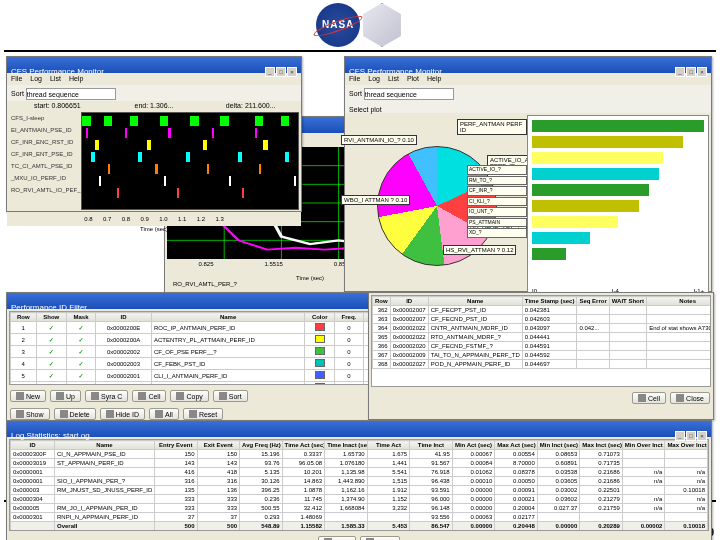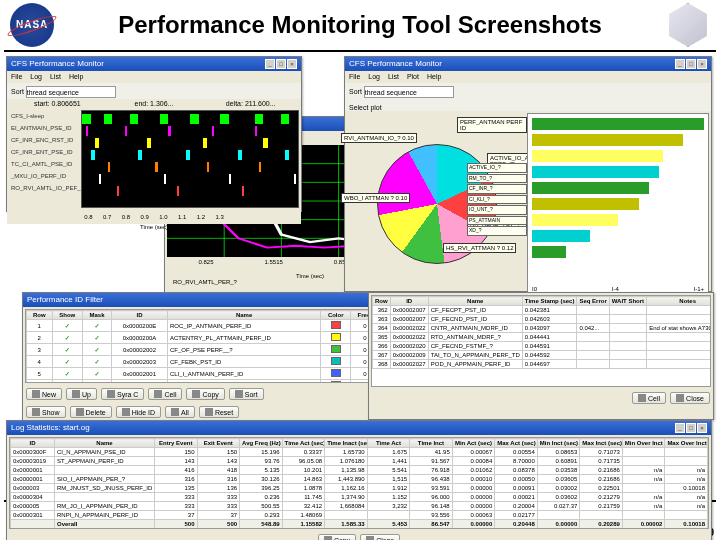--- a/index.html
+++ b/index.html
@@ -7,21 +7,21 @@
   .header { display: flex; align-items: center; justify-content: center; padding: 2px 10px; height: 50px; }
   .header-title { font-size: 24px; font-weight: bold; text-align: center; flex: 1; line-height: 1.1; }
   .logo-circle { width: 44px; height: 44px; border-radius: 50%; position: relative; }
   .nasa { background: radial-gradient(circle at 50% 50%, #2a4a9c 0%, #1a3a8c 70%); }
   .nasa::after { content: ""; position: absolute; width: 50px; height: 8px; border: 1px solid #d33; border-radius: 50%; top: 18px; left: -4px; transform: rotate(-20deg); }
   .nasa-text { position: absolute; top: 16px; left: 6px; color: #fff; font-size: 10px; font-weight: bold; letter-spacing: 1px; }
   .right-logo { width: 44px; height: 44px; background: linear-gradient(135deg, #e8e8f0, #c0c0d0); clip-path: polygon(50% 0%, 93% 25%, 93% 75%, 50% 100%, 7% 75%, 7% 25%); border: 1px solid #999; }
   .divider { height: 2px; background: #000; margin: 0 4px; }
   .canvas { position: relative; width: 712px; height: 440px; margin: 4px; }
   .win { position: absolute; background: #ece9d8; border: 1px solid #7a7a7a; box-shadow: 1px 1px 2px rgba(0,0,0,0.3); }
-  .titlebar { height: 14px; background: linear-gradient(to bottom, #3a6fd8, #1a4fb8); color: #fff; font-size: 8px; line-height: 14px; padding: 0 4px; display: flex; justify-content: space-between; }
+  .titlebar { height: 14px; background: linear-gradient(to bottom, #3a6fd8, #1a4fb8); color: #fff; font-size: 8px; line-height: 14px; padding: 8px 4px; display: flex; justify-content: space-between; }
   .titlebar .controls span { display: inline-block; width: 10px; height: 10px; background: #d4d0c8; margin-left: 1px; border: 1px solid #fff; font-size: 6px; text-align: center; line-height: 8px; color: #333; }
   .menubar { height: 12px; background: #ece9d8; padding: 0 4px; font-size: 7px; line-height: 12px; }
   .menubar span { margin-right: 8px; }
   .toolbar { height: 16px; background: #f0f0e8; padding: 1px 4px; font-size: 7px; line-height: 16px; }
   .toolbar input, .toolbar select { height: 12px; font-size: 7px; border: 1px solid #999; vertical-align: middle; }
   .content { background: #fff; border: 1px solid #999; margin: 2px; }
 
   
   .timing { left: 2px; top: 0; width: 296px; height: 156px; z-index: 2; }
   .timing .chart { height: 98px; background: #000; position: relative; margin: 2px; display: flex; }
@@ -52,21 +52,21 @@
   .pie-label { position: absolute; font-size: 6px; background: #fffff0; border: 1px solid #333; padding: 1px 2px; line-height: 1; }
   .bars-area { flex: 1; background: #fff; border: 1px solid #888; position: relative; padding: 4px; }
   .hbar-row { height: 14px; margin-bottom: 2px; position: relative; }
   .hbar { height: 12px; }
   .bars-xaxis { position: absolute; bottom: 2px; left: 4px; right: 4px; display: flex; justify-content: space-between; font-size: 6px; }
   .pie-legend { position: absolute; left: 120px; top: 50px; width: 60px; font-size: 5px; line-height: 1.1; }
   .pie-legend div { background: #fffff0; border: 1px solid #666; padding: 1px; margin-bottom: 1px; }
   .pie-bottom { font-size: 6px; padding: 0 8px; }
 
   
-  .filterwin { left: 18px; top: 236px; width: 424px; height: 128px; z-index: 4; }
+  .filterwin { left: 2px; top: 236px; width: 424px; height: 128px; z-index: 4; }
   .filterwin table { width: 100%; font-size: 6px; border-collapse: collapse; }
   .filterwin th, .filterwin td { border: 1px solid #ccc; padding: 1px 2px; text-align: center; background: #fff; }
   .filterwin th { background: linear-gradient(#f4f4f0,#e0e0d8); }
   .filterwin .check::before { content: "✓"; color: #2a9c2a; font-weight: bold; }
   .filterwin .swatch { width: 10px; height: 8px; display: inline-block; border: 1px solid #666; }
   .btnrow { padding: 3px; display: flex; gap: 4px; flex-wrap: wrap; background: #ece9d8; }
   .btn { display: inline-flex; align-items: center; gap: 2px; padding: 1px 5px; font-size: 7px; background: linear-gradient(#fdfdfb,#e4e4dc); border: 1px solid #9a9a90; border-radius: 2px; }
   .btn .ic { width: 8px; height: 8px; background: #888; }
 
   
@@ -87,21 +87,20 @@
   .pagefoot { position: absolute; right: 6px; bottom: 2px; font-size: 10px; font-weight: bold; }
   .foot-divider { height: 2px; background: #000; margin: 0 4px; }
 </style>
 </head>
 <body>
 
 <div class="header">
   <div class="logo-circle nasa">
       <span class="nasa-text">NASA</span>
     </div>
-  <div class="header-title">Performance Monitoring Tool Screenshots</div>
   <div class="right-logo"></div>
 </div>
 <div class="divider"></div>
 
 <div class="canvas">
 
   <div class="win lineplot">
     <div class="titlebar">
         <span></span>
         <div class="controls"><span>_</span><span>□</span><span>×</span></div>

